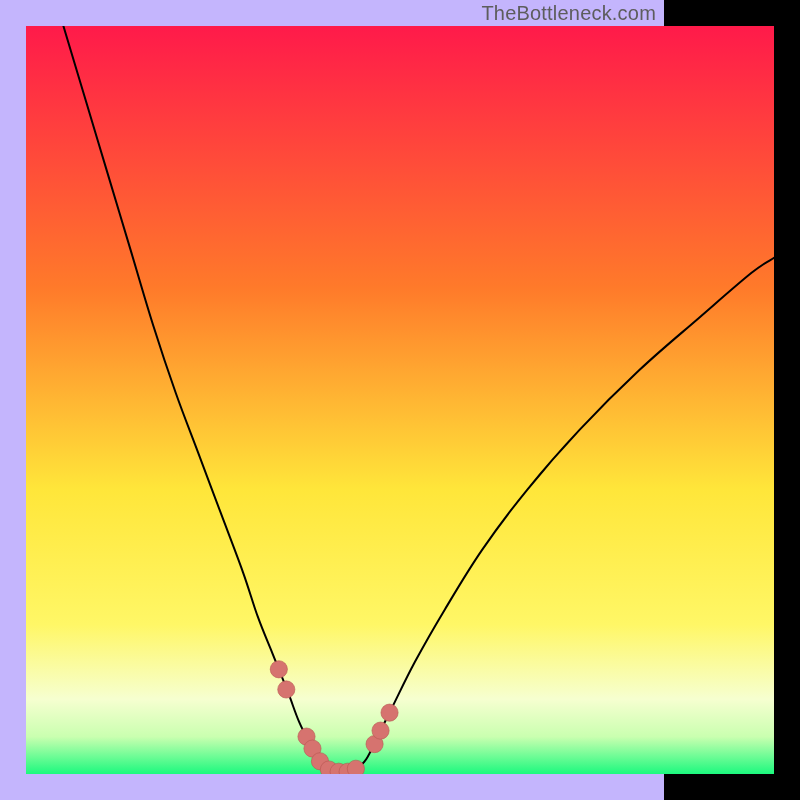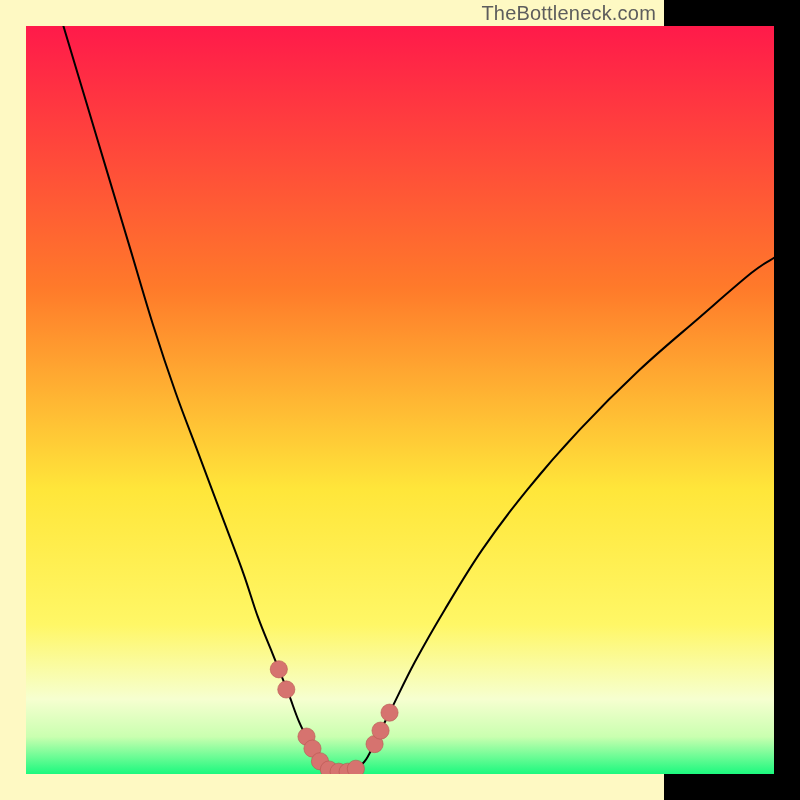--- a/index.html
+++ b/index.html
@@ -10,21 +10,21 @@
     background: #000;
     font-family: Arial, Helvetica, sans-serif;
     overflow: hidden;
   }
   .frame {
     position: absolute;
     left: 0;
     top: 0;
     width: 664px;
     height: 800px;
-    background: #fef9c3;
+    background: #c4b5fd;
   }
   .plot {
     position: absolute;
     left: 26px;
     top: 26px;
     width: 748px;
     height: 748px;
     overflow: hidden;
   }
   .watermark {

